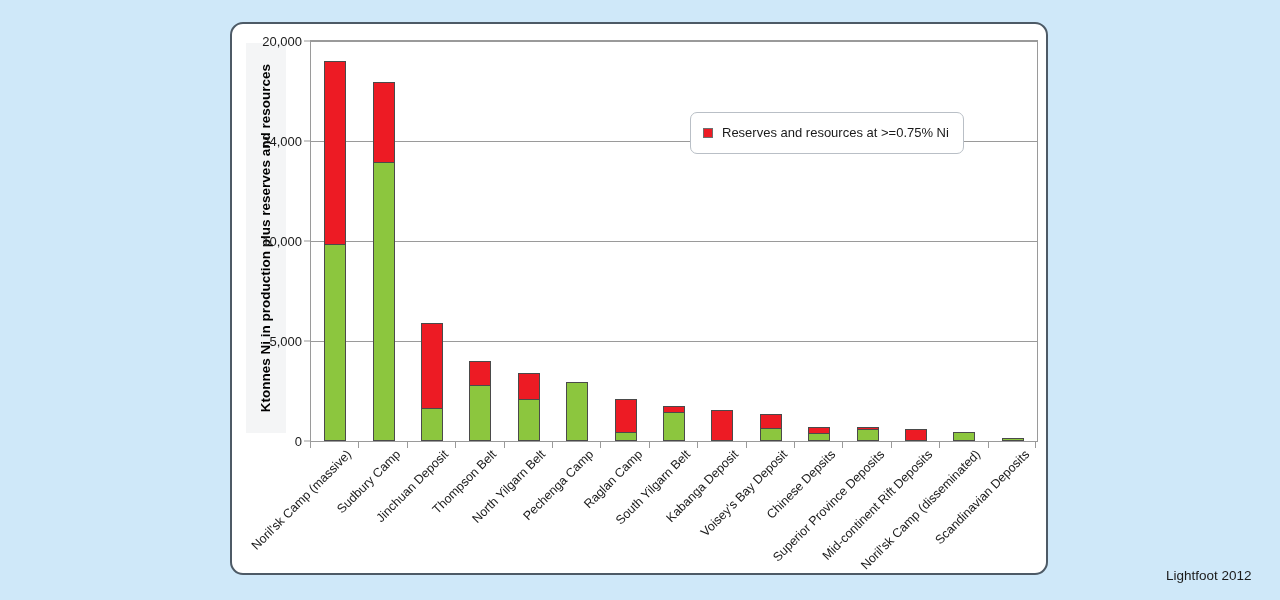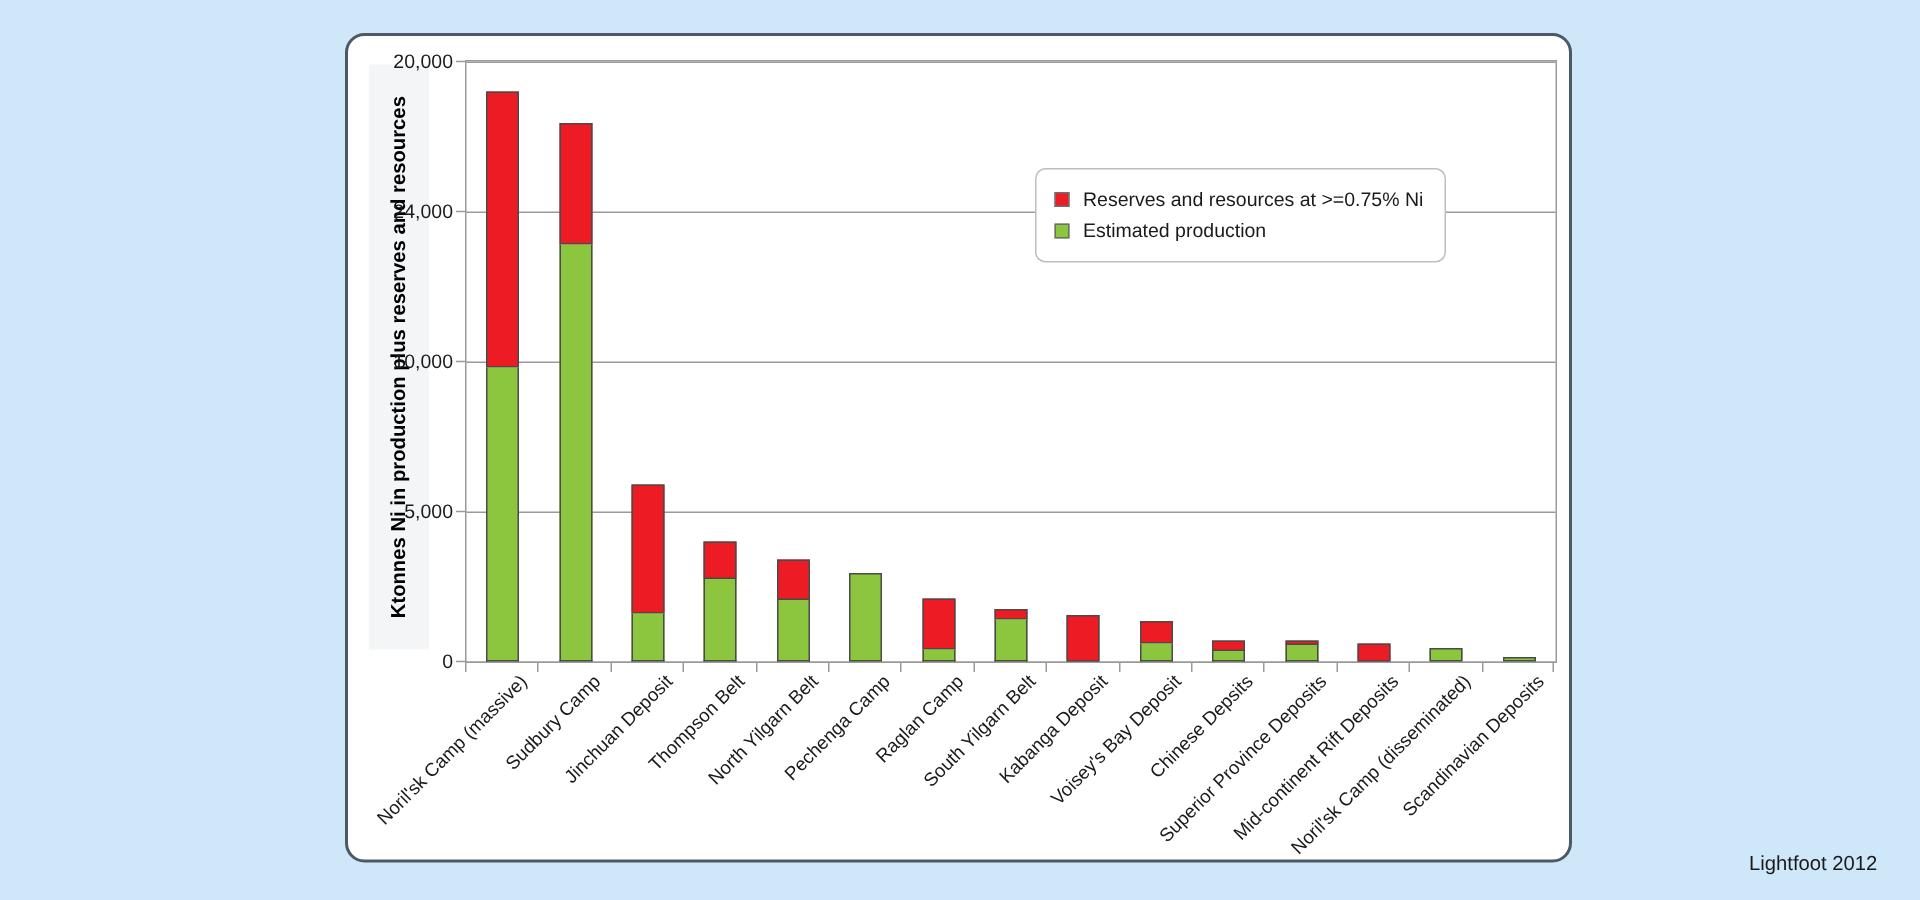--- a/index.html
+++ b/index.html
@@ -373,21 +373,17 @@
       <div class="x-label" style="left: 712.8px;">
         <span class="x-label-inner">Scandinavian Deposits</span>
       </div>
     </div>
 
   <div id="legend">
     <div class="legend-row">
       <span class="legend-swatch red"></span>
       <span class="legend-text">Reserves and resources at &gt;=0.75% Ni</span>
     </div>
-    <div class="legend-row">
-      <span class="legend-swatch green"></span>
-      <span class="legend-text">Estimated production</span>
-    </div>
   </div>
 
 </div>
 
 <div id="source-caption">Lightfoot 2012</div>
 
 </body></html>

